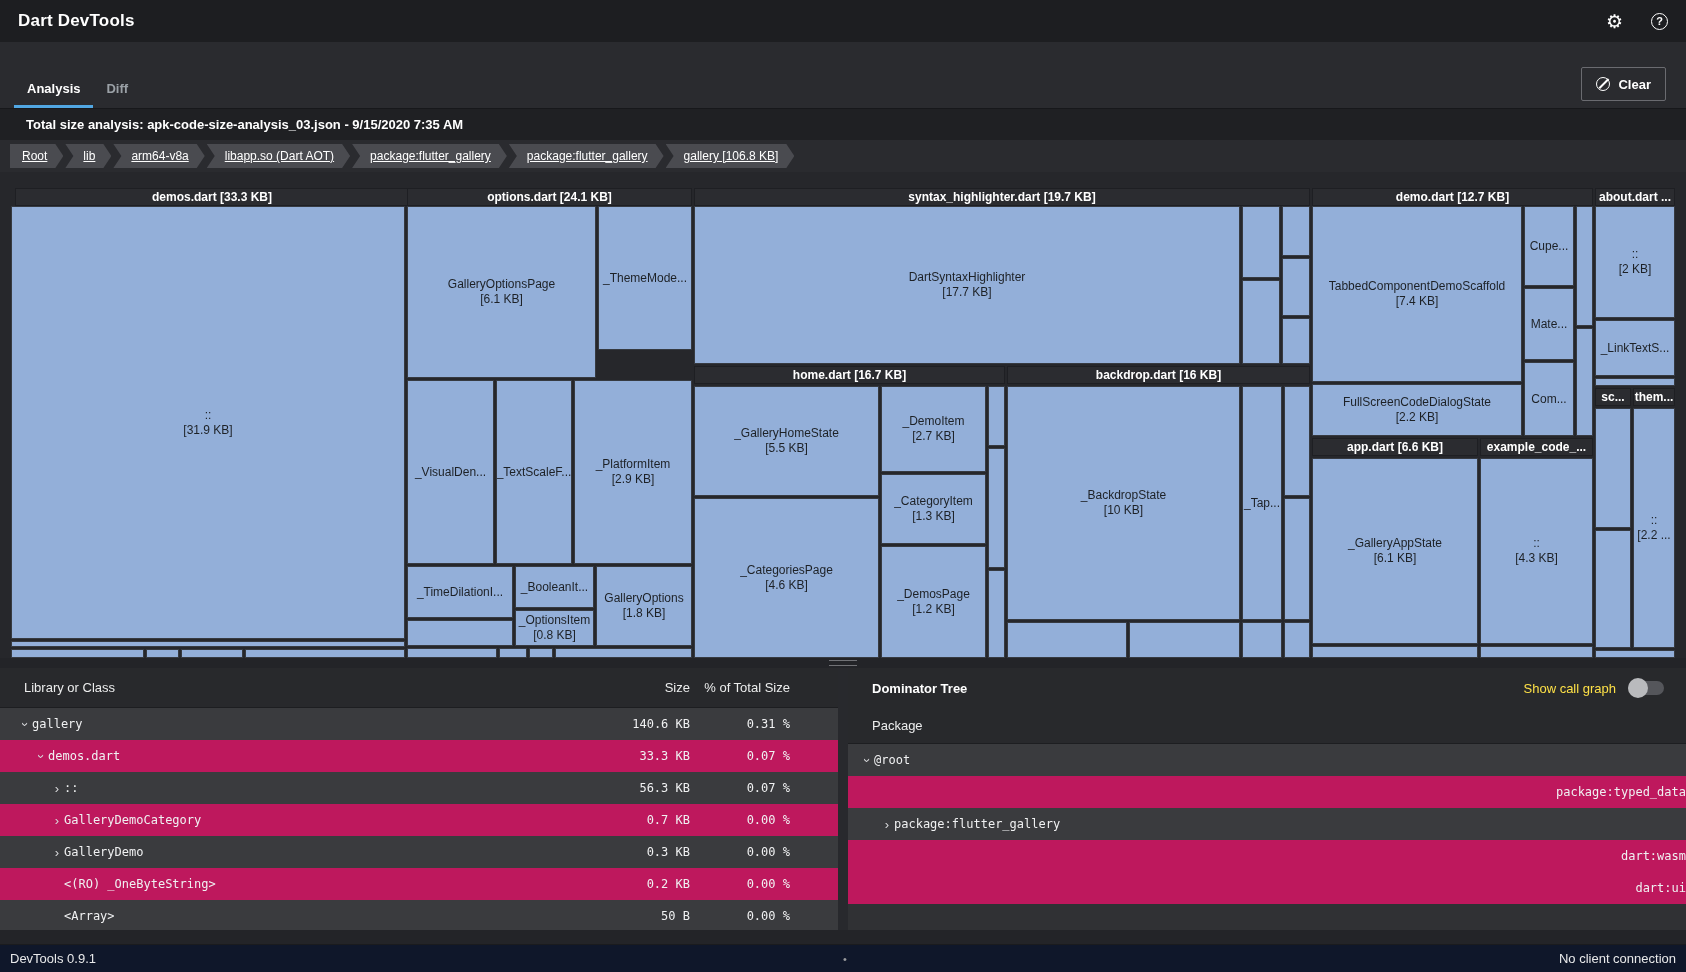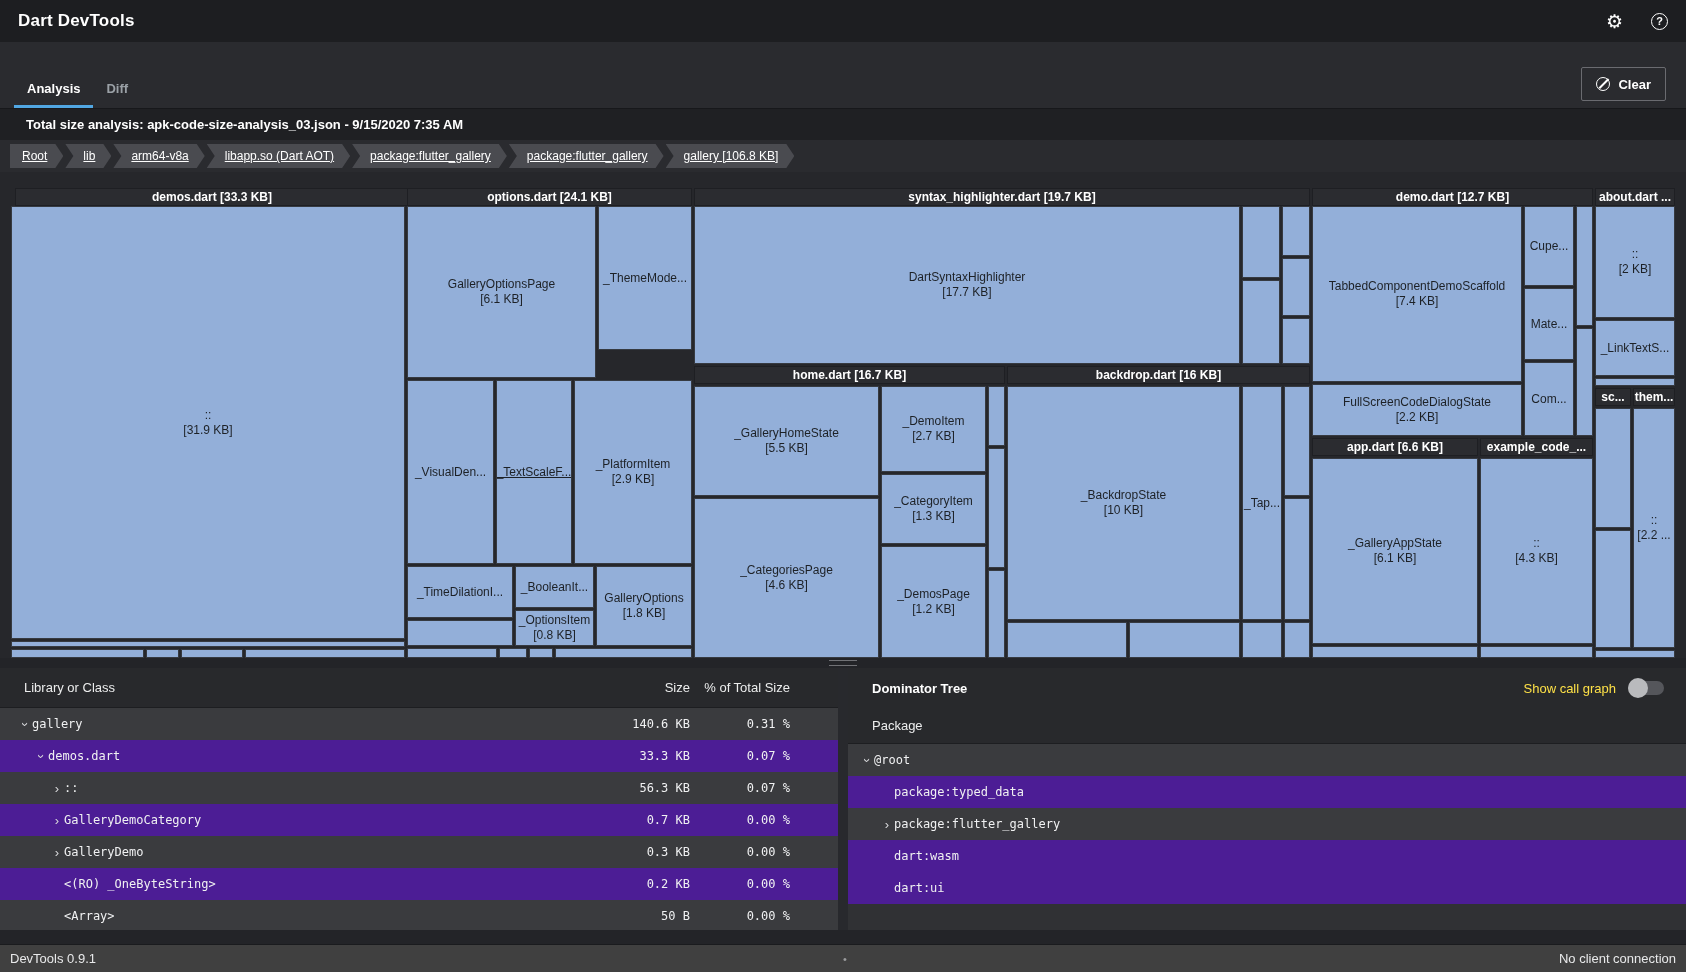--- a/index.html
+++ b/index.html
@@ -63,38 +63,38 @@
            font-size:13px; color:#eceded; border-bottom:1px solid #1d1e21; }
   .col-name { flex:1; }
   .col-size { width:110px; text-align:right; }
   .col-pct  { width:100px; text-align:right; }
   .trow { height:32px; display:flex; align-items:center; padding:0 48px 0 0;
           font-family:"DejaVu Sans Mono", monospace; font-size:12px; color:#f0f1f2; cursor:pointer; }
   .trow .lbl { flex:1; display:flex; align-items:center; white-space:nowrap; overflow:hidden; }
   .trow .sz { width:110px; text-align:right; }
   .trow .pc { width:100px; text-align:right; }
   .r-light { background:#3a3b3e; }
-  .r-dark  { background:#4c1d95; }
+  .r-dark  { background:#be185d;justify-content:space-between; }
   .caret { font-family:"Liberation Sans", sans-serif; color:#d7d8da; width:14px; display:inline-block;
            text-align:center; font-size:13px; flex:none; }
   .caret.down { transform:rotate(90deg); }
 
   .dom-header { height:40px; background:#28292c; display:flex; align-items:center; justify-content:space-between;
                 padding:0 22px 0 24px; font-size:13px; color:#fff; font-weight:600; }
   .toggle-wrap { display:flex; align-items:center; gap:12px; font-weight:normal; color:#fde047; }
   .toggle { width:36px; height:14px; background:#55565b; border-radius:8px; position:relative; cursor:pointer; display:inline-block; }
   .toggle .knob { position:absolute; left:0; top:-3px; width:20px; height:20px; border-radius:50%; background:#b9babd; }
   .dom-subheader { height:36px; background:#28292c; display:flex; align-items:center; padding:0 24px;
                    font-size:13px; color:#eceded; border-bottom:1px solid #1d1e21; }
   .drow { height:32px; display:flex; align-items:center; font-family:"DejaVu Sans Mono", monospace;
           font-size:12px; color:#f0f1f2; cursor:pointer; }
 
   
   .gapband { height:14px; background:#232428; }
-  footer { height:28px; background:#404040; border-top:1px solid #1a1b1e; display:flex; align-items:center;
+  footer { height:28px; background:#0f172a; border-top:1px solid #1a1b1e; display:flex; align-items:center;
            padding:0 10px 0 10px; font-size:13px; color:#e8e9ea; position:relative; }
   footer .dot { position:absolute; left:843px; color:#9b9c9e; font-size:11px; }
   footer .right { margin-left:auto; padding-right:0px; }
 </style>
 </head>
 <body>
 
 <div class="titlebar">
   <span class="title">Dart DevTools</span>
   <span class="spacer"></span>
@@ -153,21 +153,21 @@
       <div class="tm-c" style="left: 396px; top: 18px; width: 189px; height: 172px;">
         <div>GalleryOptionsPage</div>
         <div>[6.1 KB]</div>
       </div>
       <div class="tm-c" style="left: 587px; top: 18px; width: 94px; height: 144px;">
         <div>_ThemeMode...</div>
       </div>
       <div class="tm-c" style="left: 396px; top: 192px; width: 87px; height: 184px;">
         <div>_VisualDen...</div>
       </div>
-      <div class="tm-c" style="left: 485px; top: 192px; width: 76px; height: 184px; text-decoration: underline;">
+      <div class="tm-c" style="left: 485px; top: 192px; width: 76px; height: 184px;">
         <div>_TextScaleF...</div>
       </div>
       <div class="tm-c" style="left: 563px; top: 192px; width: 118px; height: 184px;">
         <div>_PlatformItem</div>
         <div>[2.9 KB]</div>
       </div>
       <div class="tm-c" style="left: 396px; top: 378px; width: 106px; height: 52px; justify-content: center;">
         <div>_TimeDilationI...</div>
       </div>
       <div class="tm-c" style="left: 396px; top: 432px; width: 106px; height: 26px;"></div>

